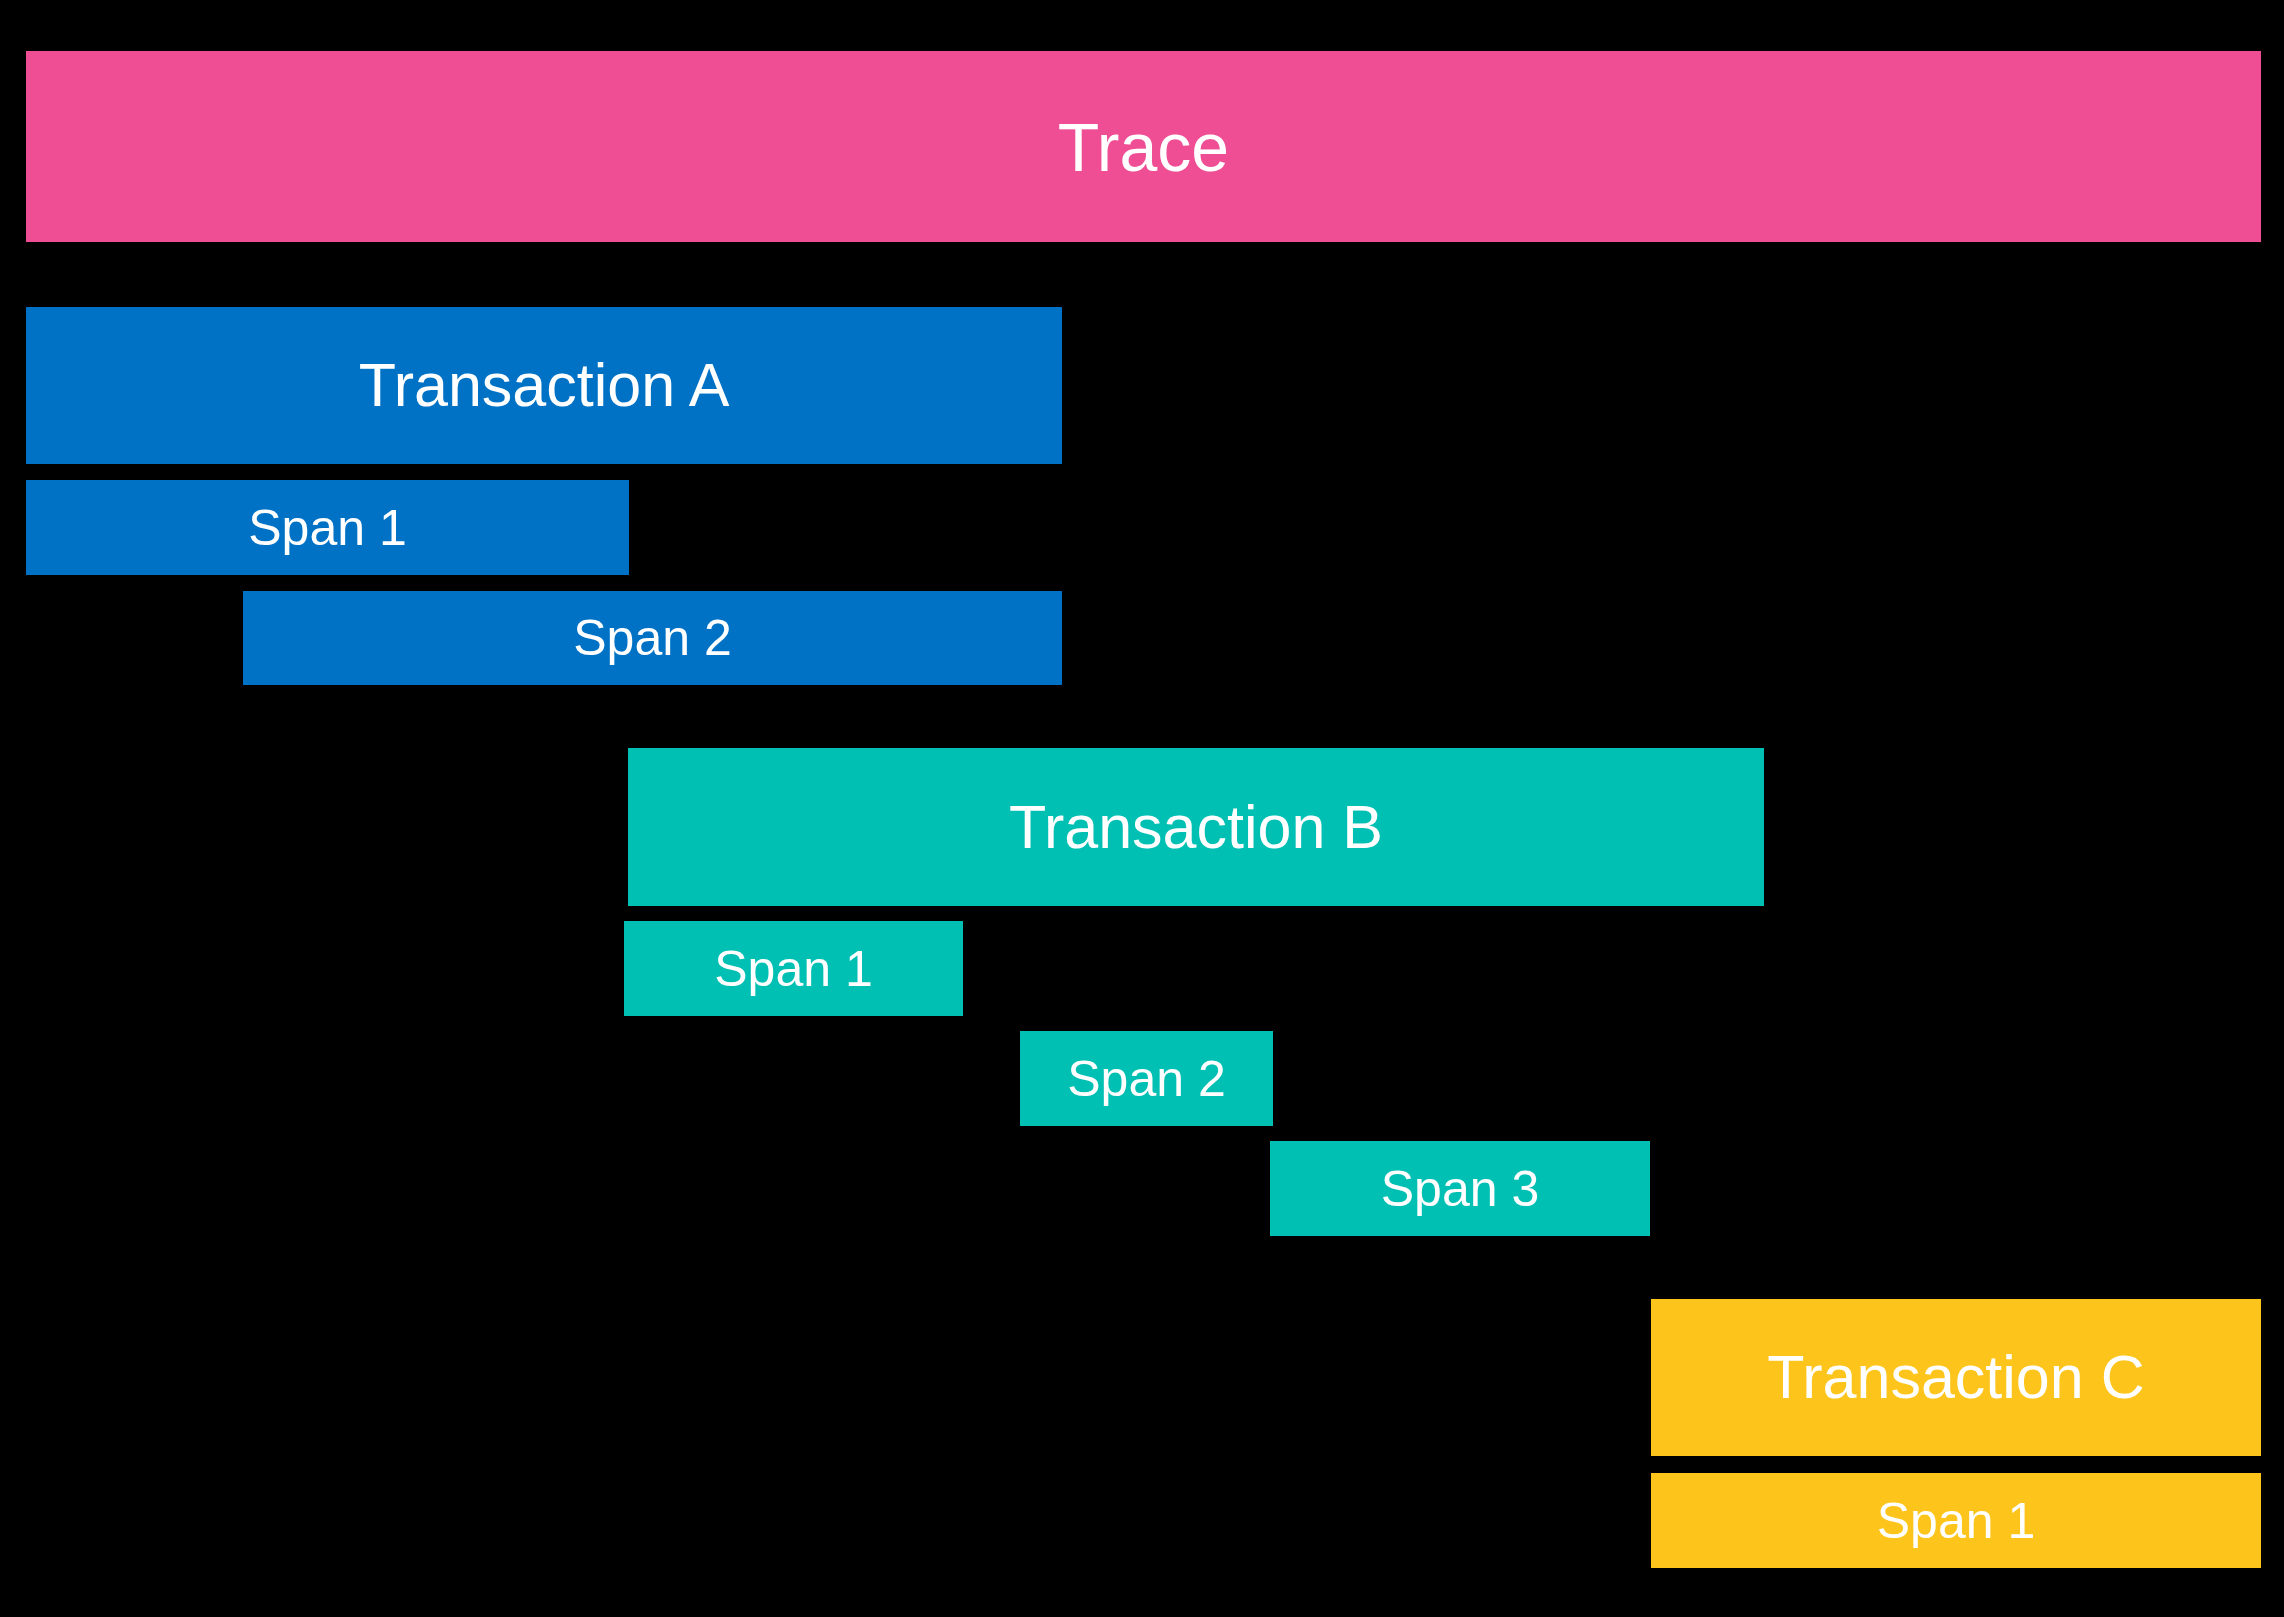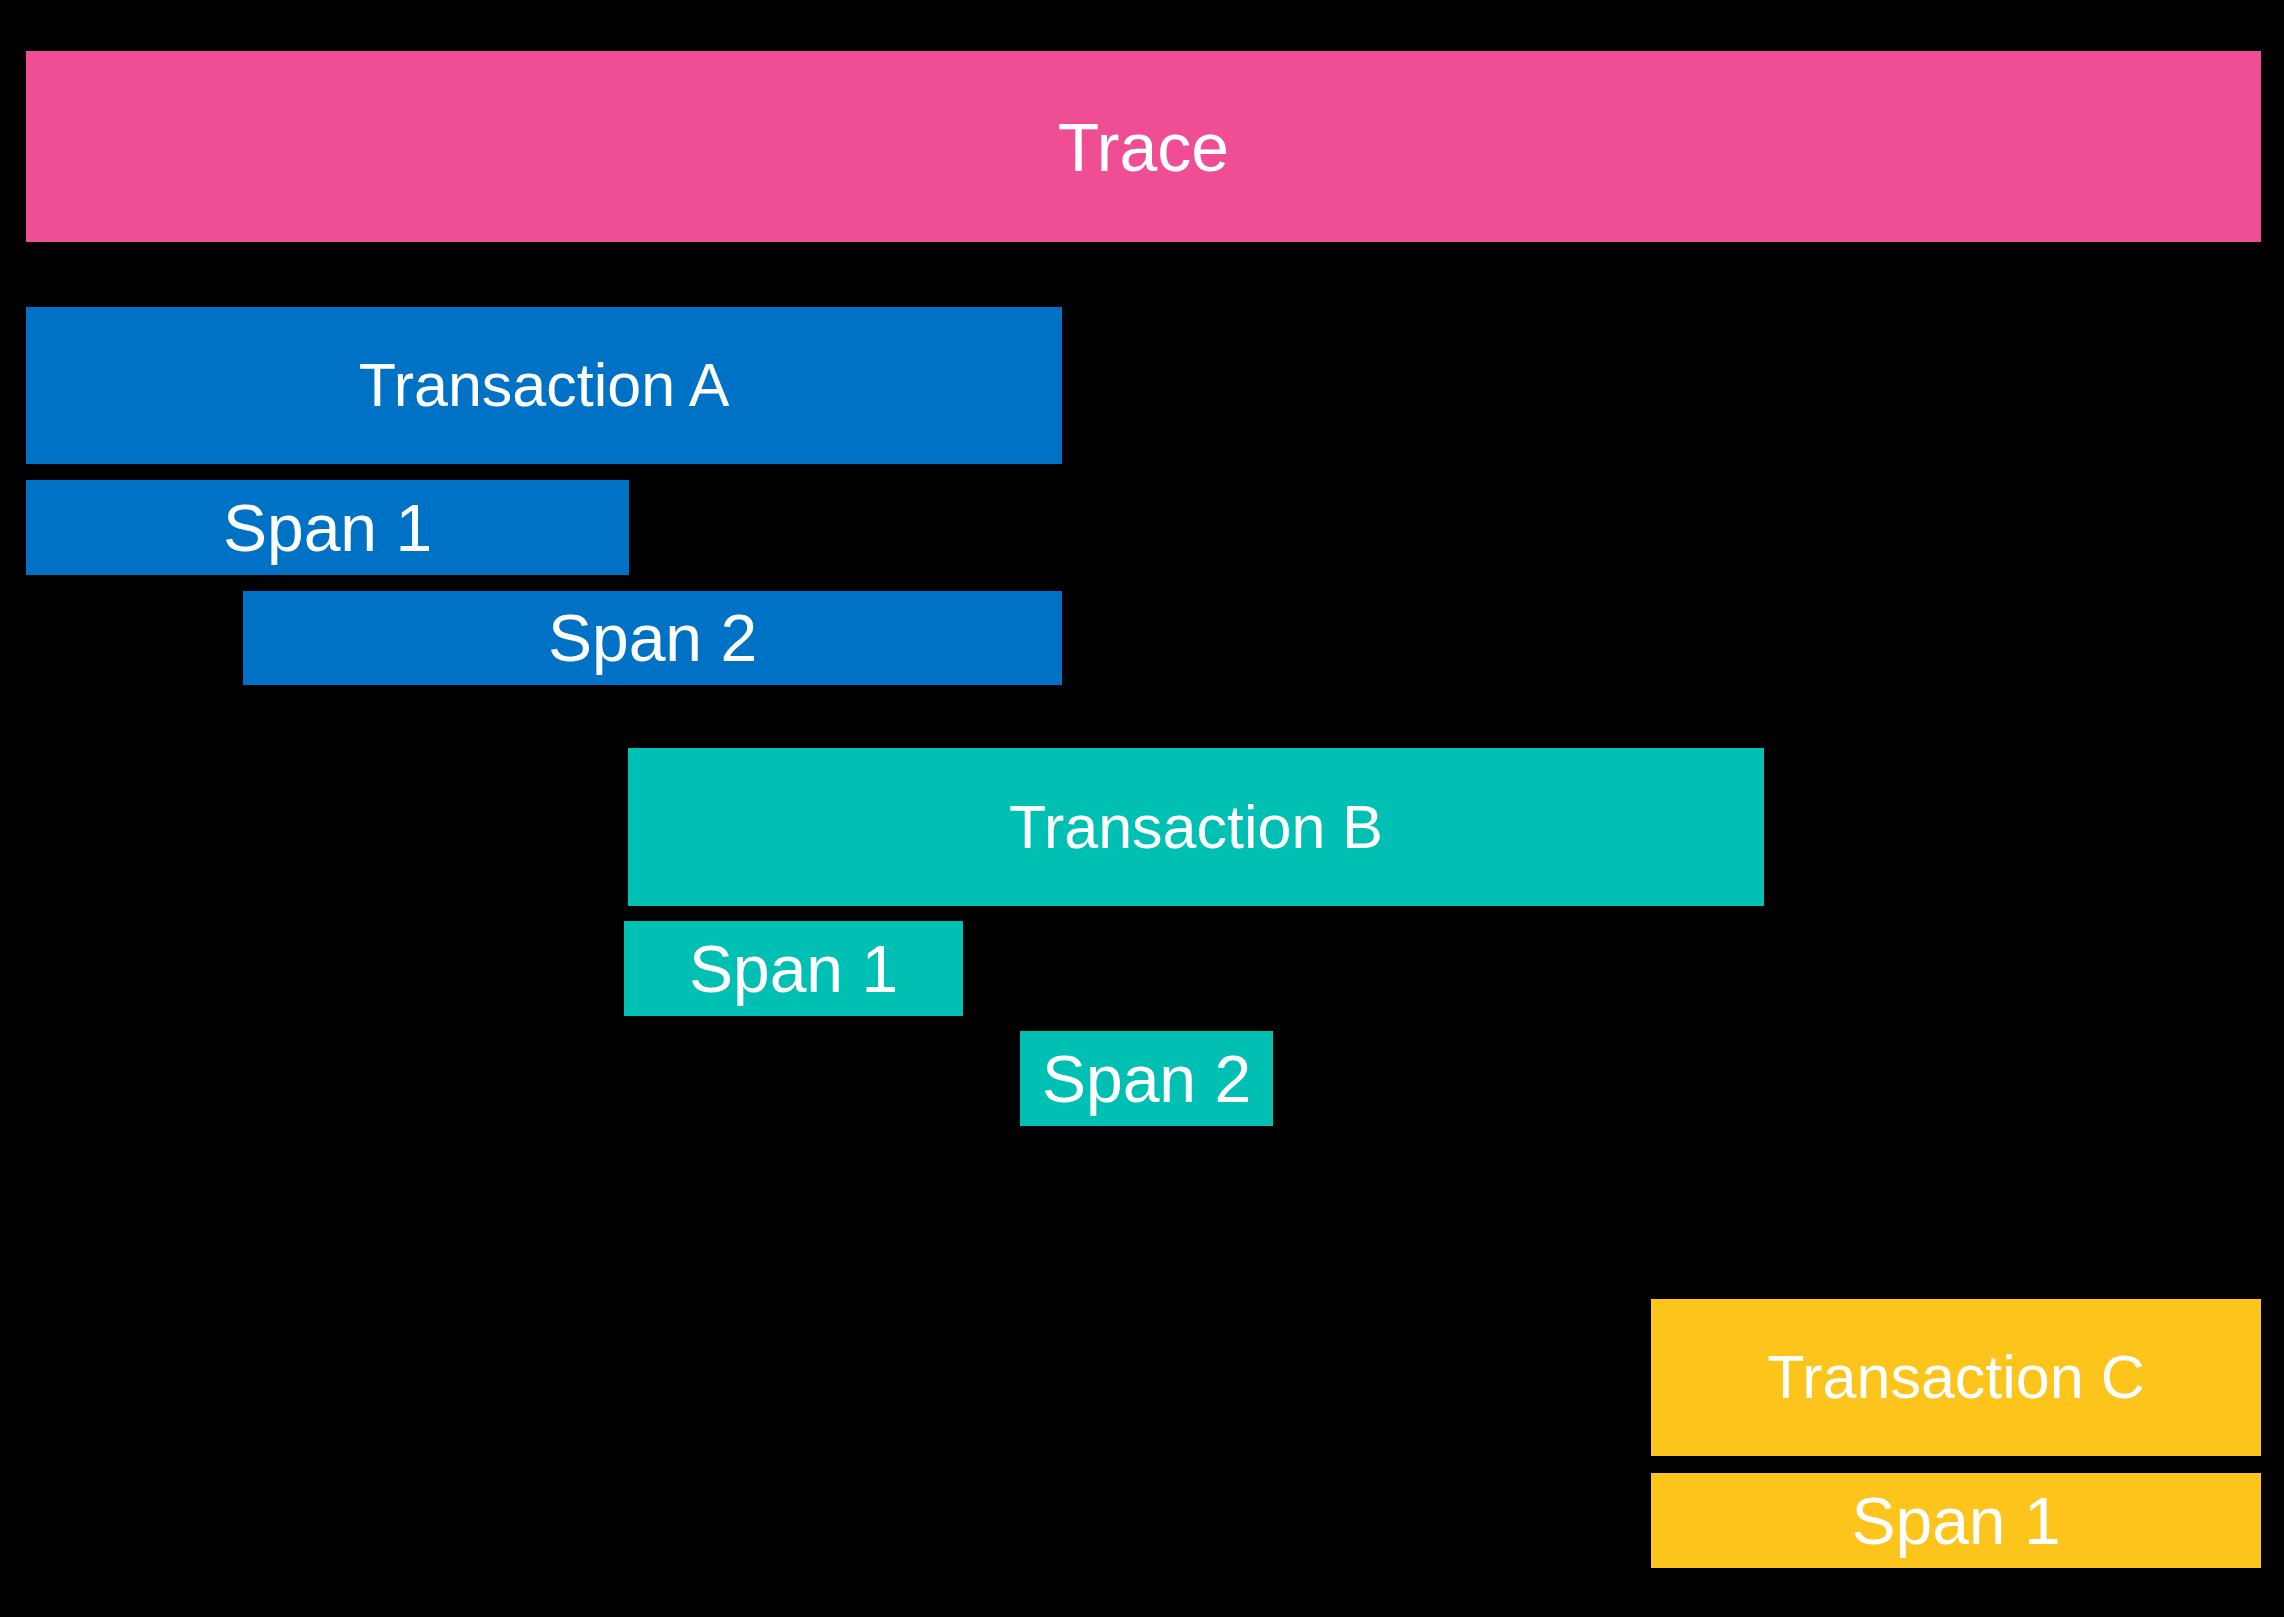--- a/index.html
+++ b/index.html
@@ -25,21 +25,21 @@
     line-height: 1;
     white-space: nowrap;
   }
   .bar-label {
     display: block;
     color: #ffffff;
     font-weight: 400;
   }
   .size-trace   { font-size: 68px; }
   .size-txn     { font-size: 61px; }
-  .size-span    { font-size: 66px; }
+  .size-span    { font-size: 50px; }
 </style>
 </head>
 <body>
 
 <div id="canvas" style="background: rgb(0, 0, 0);">
     <div class="bar size-trace" style="left: 26px; top: 51px; width: 2235px; height: 191px; background: rgb(239, 78, 149);">
       <span class="bar-label">Trace</span>
     </div>
     <div class="bar size-txn" style="left: 26px; top: 307px; width: 1036px; height: 157px; background: rgb(0, 114, 198); justify-content: center;">
       <span class="bar-label">Transaction A</span>
@@ -52,20 +52,23 @@
     </div>
     <div class="bar size-txn" style="left: 628px; top: 748px; width: 1136px; height: 158px; background: rgb(0, 191, 179);">
       <span class="bar-label">Transaction B</span>
     </div>
     <div class="bar size-span" style="left: 624px; top: 921px; width: 339px; height: 95px; background: rgb(0, 191, 179);">
       <span class="bar-label">Span 1</span>
     </div>
     <div class="bar size-span" style="left: 1020px; top: 1031px; width: 253px; height: 95px; background: rgb(0, 191, 179);">
       <span class="bar-label">Span 2</span>
     </div>
+    <div class="bar size-span" style="left: 1270px; top: 1141px; width: 380px; height: 95px; background: rgb(0, 191, 179);">
+      <span class="bar-label">Span 3</span>
+    </div>
     <div class="bar size-txn" style="left: 1651px; top: 1299px; width: 610px; height: 157px; background: rgb(253, 196, 27);">
       <span class="bar-label">Transaction C</span>
     </div>
     <div class="bar size-span" style="left: 1651px; top: 1473px; width: 610px; height: 95px; background: rgb(253, 196, 27);">
       <span class="bar-label">Span 1</span>
     </div>
   </div>
 
 
 </body></html>

